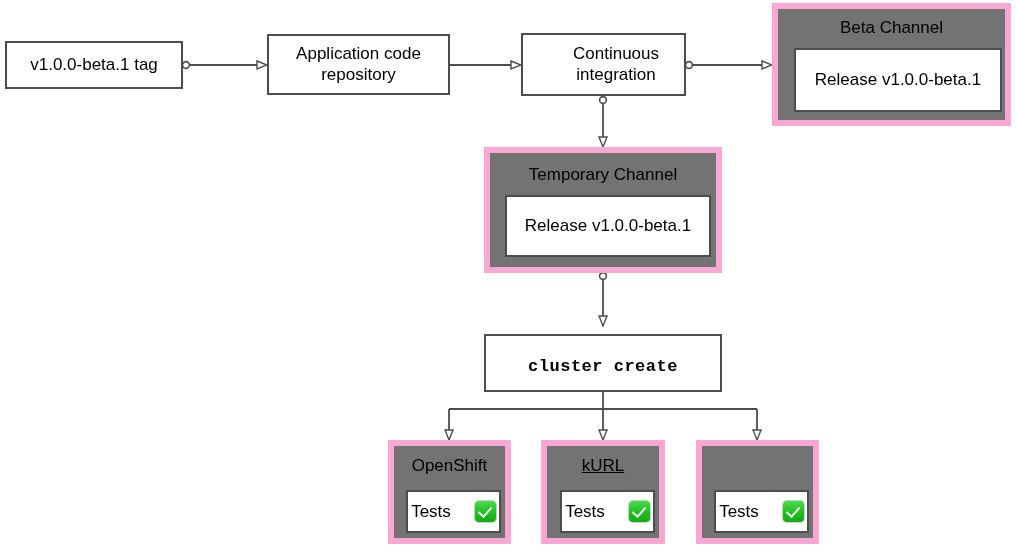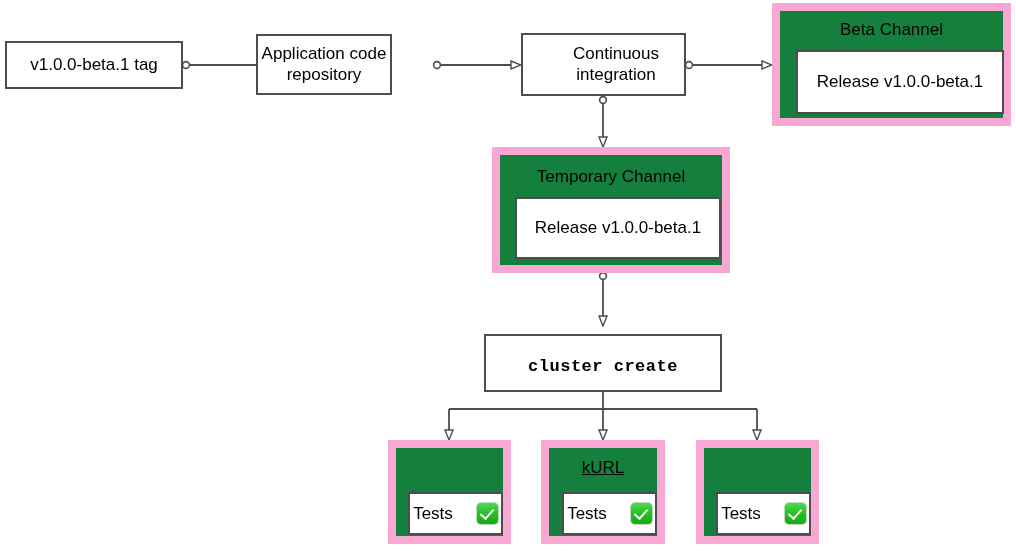--- a/index.html
+++ b/index.html
@@ -25,22 +25,22 @@
     align-items: center;
     justify-content: center;
     text-align: center;
     font-size: 17px;
     line-height: 1.18;
     white-space: pre-line;
   }
   .container-node {
     position: absolute;
     box-sizing: border-box;
-    border: 8px solid #f9a8d4;
-    background: #15803d;
+    border: 6px solid #f9a8d4;
+    background: #737373;
   }
   .container-title {
     position: absolute;
     left: 0;
     right: 0;
     text-align: center;
     font-size: 17px;
     color: #000000;
   }
   .mono {
@@ -136,49 +136,50 @@
       <line x1="449" y1="409" x2="449" y2="439" stroke="#4d4d4d" stroke-width="1.8" marker-end="url(#arrowOpen)"></line>
       <line x1="603" y1="409" x2="603" y2="439" stroke="#4d4d4d" stroke-width="1.8" marker-end="url(#arrowOpen)"></line>
       <line x1="757" y1="409" x2="757" y2="439" stroke="#4d4d4d" stroke-width="1.8" marker-end="url(#arrowOpen)"></line>
     </g>
   </svg>
 
   <div class="node" style="left:5px; top:41px; width:178px; height:48px;">
     <span>v1.0.0-beta.1 tag</span>
   </div>
 
-  <div class="node" style="left:256px; top:34px; width:136px; height:61px;">
+  <div class="node" style="left:267px; top:34px; width:183px; height:61px;">
     <span>Application code
 repository</span>
   </div>
 
   <div class="node" style="left:521px; top:33px; width:165px; height:63px;padding-left:25px;">
     <span>Continuous
 integration</span>
   </div>
 
   <div class="container-node" style="left:772px; top:3px; width:239px; height:123px;">
     <div class="container-title" style="top:9px;">Beta Channel</div>
     <div class="node" style="left:16px; top:39px; width:208px; height:64px;">
       <span>Release v1.0.0-beta.1</span>
     </div>
   </div>
 
-  <div class="container-node" style="left:484px; top:147px; width:238px; height:126px;margin-left:8px;">
+  <div class="container-node" style="left:484px; top:147px; width:238px; height:126px;">
     <div class="container-title" style="top:12px;">Temporary Channel</div>
     <div class="node" style="left:15px; top:42px; width:206px; height:62px;">
       <span>Release v1.0.0-beta.1</span>
     </div>
   </div>
 
   <div class="node mono" style="left:484px; top:326px; width:238px; height:58px;">
     <span class="mono">cluster create</span>
   </div>
 
   <div class="container-node" style="left:388px; top:440px; width:123px; height:104px;">
+    <div class="container-title" style="top:10px;">OpenShift</div>
     <div class="tests-box" style="left:12px; top:44px; width:95px; height:43px;">
       <span>Tests</span>
       <span class="check-icon"></span>
     </div>
   </div>
 
   <div class="container-node" style="left:541px; top:440px; width:124px; height:104px;">
     <div class="container-title" style="top:10px;text-decoration:underline;">kURL</div>
     <div class="tests-box" style="left:13px; top:44px; width:95px; height:43px;">
       <span>Tests</span>

